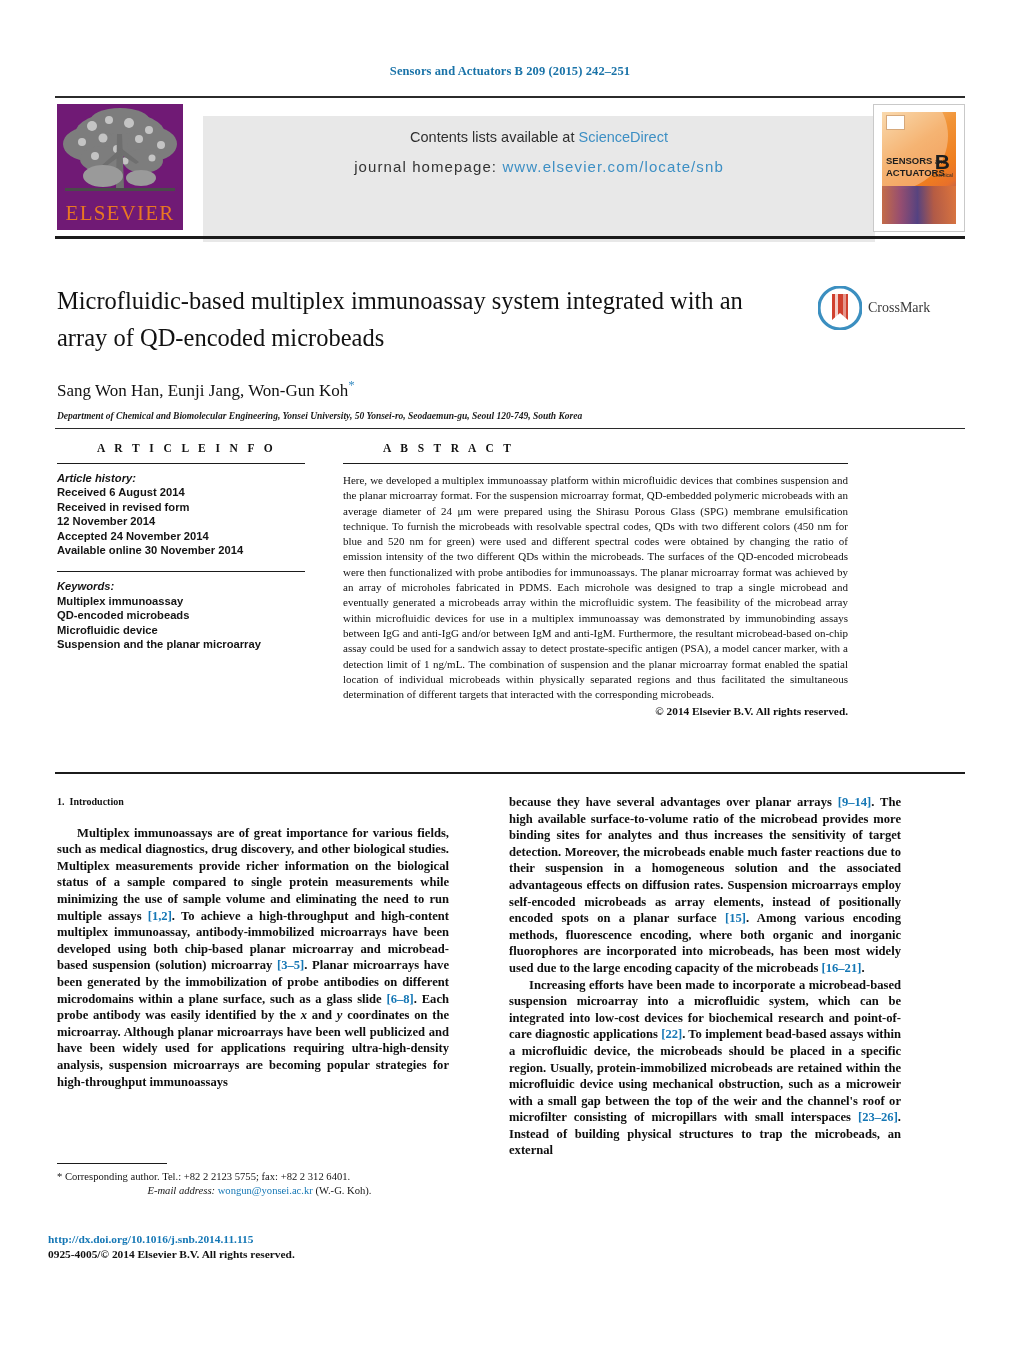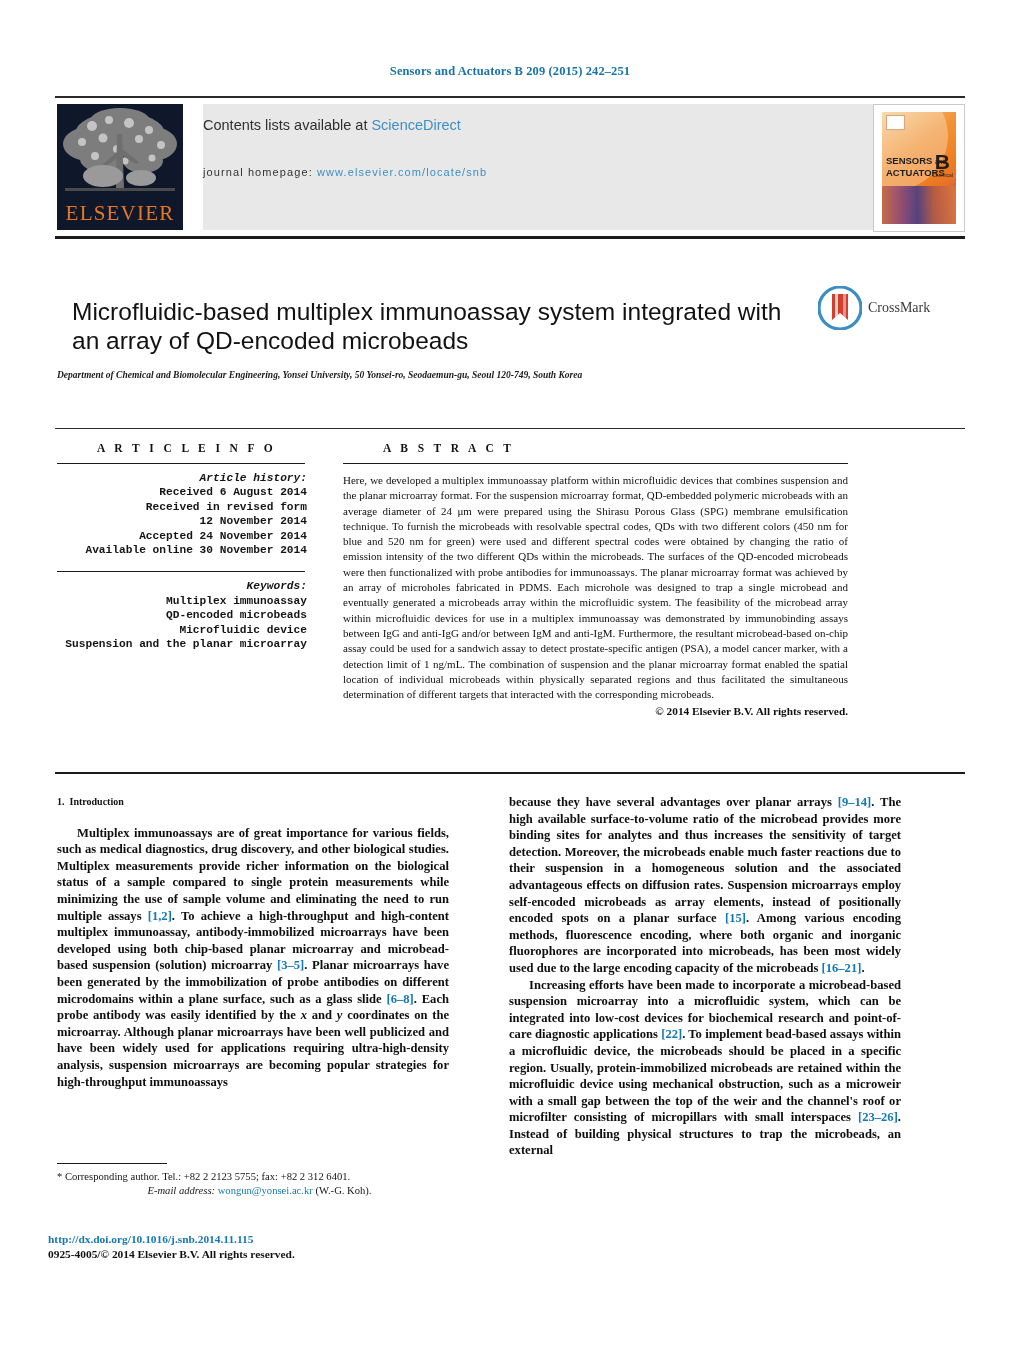--- a/index.html
+++ b/index.html
@@ -54,61 +54,61 @@
     left: 0; top: 140px;
     width: 910px;
     height: 3px;
     background: #1b1b1b;
   }
   .elsevier-logo {
     position: absolute;
     left: 2px; top: 8px;
     width: 126px;
     height: 126px;
-    background: #0f172a;
+    background: #701a75;
   }
   .tree-svg { display: block; }
   .elsevier-word {
     position: absolute;
     left: 0; bottom: 4px;
     width: 126px;
     text-align: center;
     font-family: "Liberation Serif", serif;
     font-size: 21px;
     letter-spacing: 1.2px;
     color: #e87722;
   }
   .center-band {
     position: absolute;
-    left: 148px; top: 8px;
+    left: 148px; top: 20px;
     width: 672px;
     height: 126px;
     background: #e8e8e8;
-    text-align: left;
+    text-align: center;
   }
   .contents-line {
     margin-top: 13px;
     font-family: "Liberation Sans", sans-serif;
     font-size: 14.5px;
     color: #2f2f2f;
   }
   .contents-line .sd {
     color: #3d8fc4;
   }
   .journal-title {
     margin-top: 15px;
     font-family: "Liberation Serif", serif;
     font-size: 30px;
     color: #1b1b1b;
     letter-spacing: -0.2px;
   }
   .homepage-line {
-    margin-top: 33px;
+    margin-top: 13px;
     font-family: "Liberation Sans", sans-serif;
-    font-size: 11px;
+    font-size: 15px;
     letter-spacing: 1.1px;
     color: #333333;
   }
   .homepage-line .hp-url {
     color: #3d8fc4;
   }
   .cover-thumb {
     position: absolute;
     right: 0px; top: 8px;
     width: 90px;
@@ -172,25 +172,25 @@
     color: #2a2a2a;
   }
 
   
   .title-block {
     position: absolute;
     left: 57px; top: 282px;
     width: 740px;
   }
   .art-title {
-    font-family: Liberation Sans, sans-serif;
+    font-family: Liberation Serif, serif;
     font-size: 24.5px;
-    line-height: 29px;
+    line-height: 37px;
     color: #111111;
-    margin: 15px;
+    margin: 0;
     font-weight: normal;
   }
   .authors {
     margin-top: 21px;
     font-family: "Liberation Serif", serif;
     font-size: 17px;
     color: #111111;
   }
   .authors .star { color: #3d8fc4; font-size: 13px; vertical-align: super; }
   .affil {
@@ -248,26 +248,25 @@
     color: #111111;
     margin-left: 40px;
   }
   .hr-thin {
     margin-top: 9px;
     border-top: 1.4px solid #1b1b1b;
     width: 248px;
   }
   .info-group {
     margin-top: 7px;
-    font-family: Liberation Mono, monospace;
+    font-family: Liberation Sans, sans-serif;
     font-size: 11.2px;
     line-height: 14.4px;
     color: #141414;
     font-weight: bold;
-    text-align: right;
   }
   .info-group .ital {
     font-style: italic;
   }
   .info-group .line { display: block; }
   .hr-thin2 {
     margin-top: 14px;
     border-top: 1.4px solid #1b1b1b;
     width: 248px;
   }
@@ -428,20 +427,21 @@
         <div class="cov-b">B</div>
         <div class="cov-b-sub">Chemical</div>
       </div>
     </div>
 
     <div class="rule-bottom"></div>
   </div>
 
   <div class="title-block">
     <h1 class="art-title">Microfluidic-based multiplex immunoassay system integrated with an array of QD-encoded microbeads</h1>
+    <div class="authors"><span>Sang Won Han, Eunji Jang, Won-Gun Koh</span><span class="star">*</span></div>
     <div class="affil">Department of Chemical and Biomolecular Engineering, Yonsei University, 50 Yonsei-ro, Seodaemun-gu, Seoul 120-749, South Korea</div>
   </div>
 
   <div class="crossmark">
     <svg class="cm-badge" viewBox="0 0 44 44">
       <circle cx="22" cy="22" r="21" fill="#ffffff" stroke="#3b8fc0" stroke-width="3.2"></circle>
       <path d="M14 8 h16 v26 l-8 -7 l-8 7 Z" fill="#d0402f"></path>
       <path d="M17 8 h3 v23.5 l-3 2.6 Z" fill="#ffffff" opacity="0.75"></path>
       <path d="M25 8 h3 v26.1 l-3 -2.6 Z" fill="#ffffff" opacity="0.45"></path>
     </svg>

